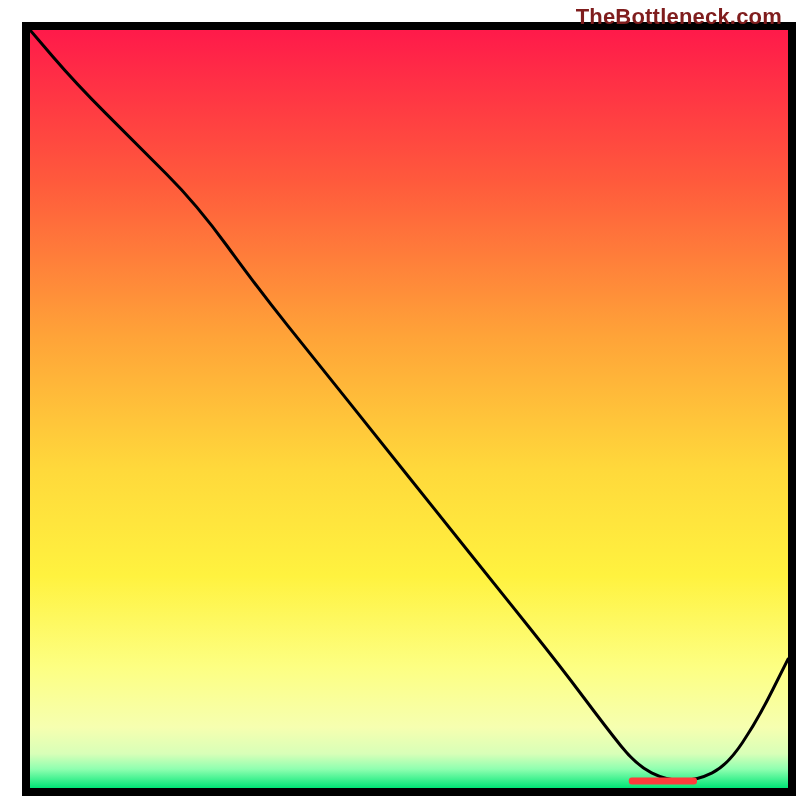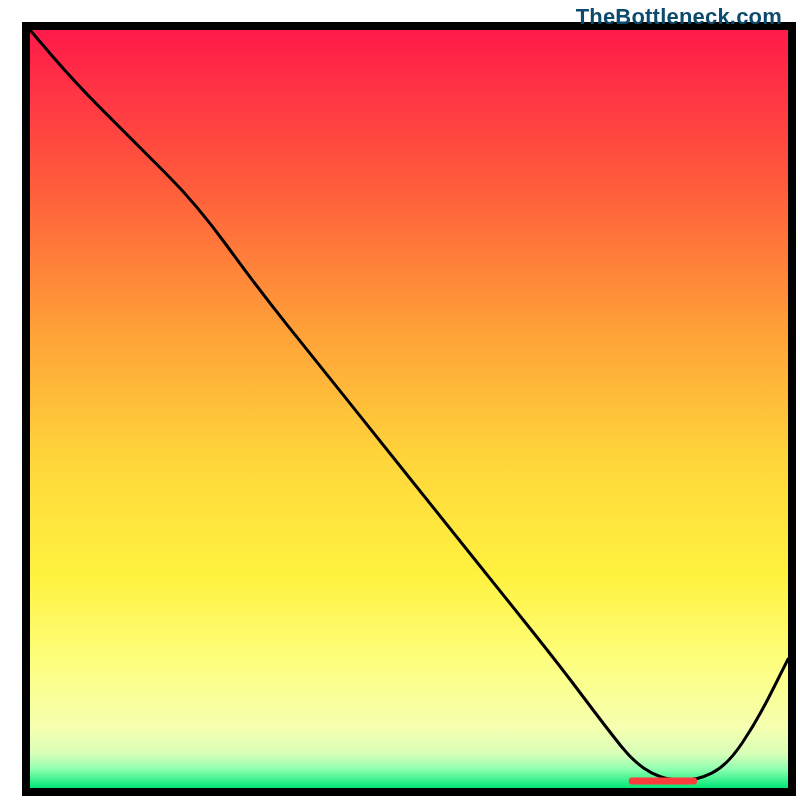--- a/index.html
+++ b/index.html
@@ -15,21 +15,21 @@
     position: relative;
     width: 800px;
     height: 800px;
   }
   .watermark {
     position: absolute;
     top: 4px;
     right: 18px;
     font-size: 22px;
     font-weight: bold;
-    color: #0c4a6e;
+    color: #7f1d1d;
     letter-spacing: 0.2px;
     user-select: none;
   }
   svg {
     display: block;
   }
 </style>
 </head>
 <body>
 

